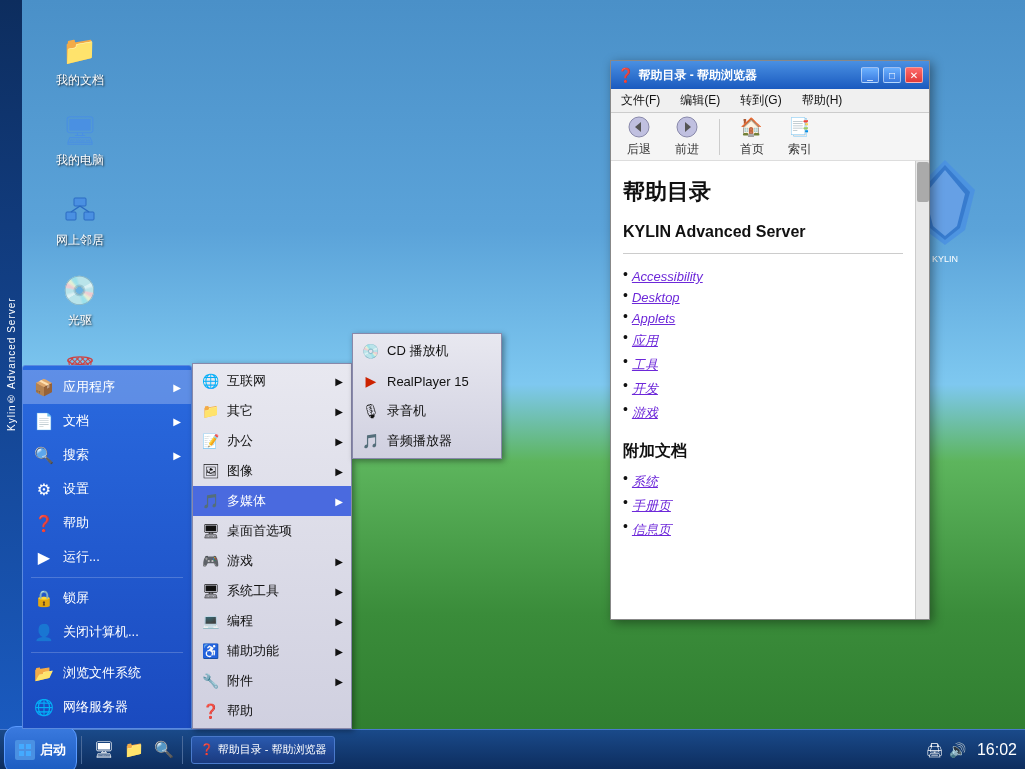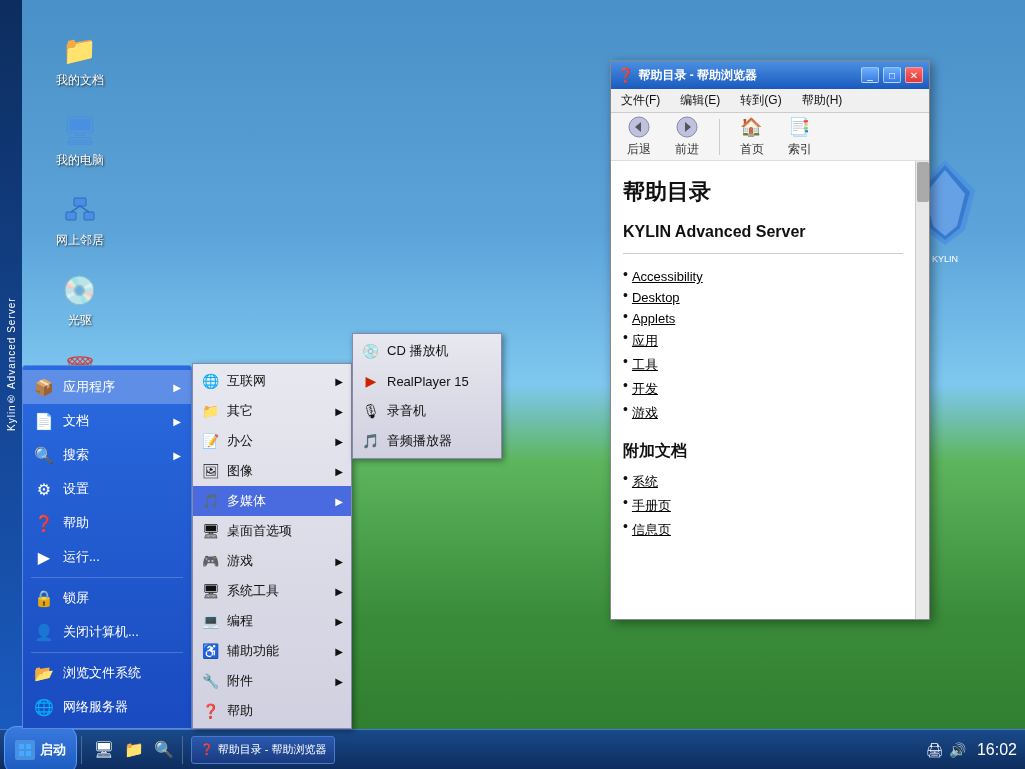--- a/index.html
+++ b/index.html
@@ -410,26 +410,27 @@
       margin-bottom: 12px;
       color: #111;
     }
     .help-section {
       font-size: 16px;
       font-weight: bold;
       margin: 16px 0 8px 0;
       color: #111;
     }
     .help-link {
-      color: #000000;
+      color: #6d28d9;
       text-decoration: underline;
       cursor: pointer;
       display: block;
       margin: 3px 0;
       font-size: 13px;
+      font-style: italic;
     }
     .help-bullet {
       display: flex;
       gap: 4px;
       align-items: flex-start;
     }
     .help-divider {
       border: none;
       border-top: 1px solid #ccc;
       margin: 12px 0;

